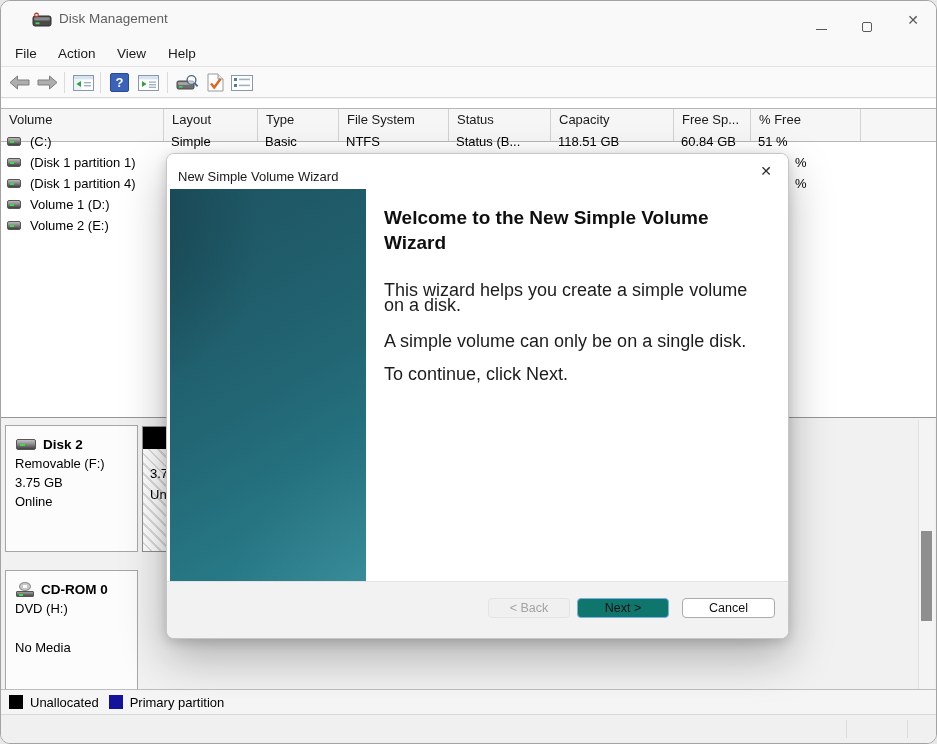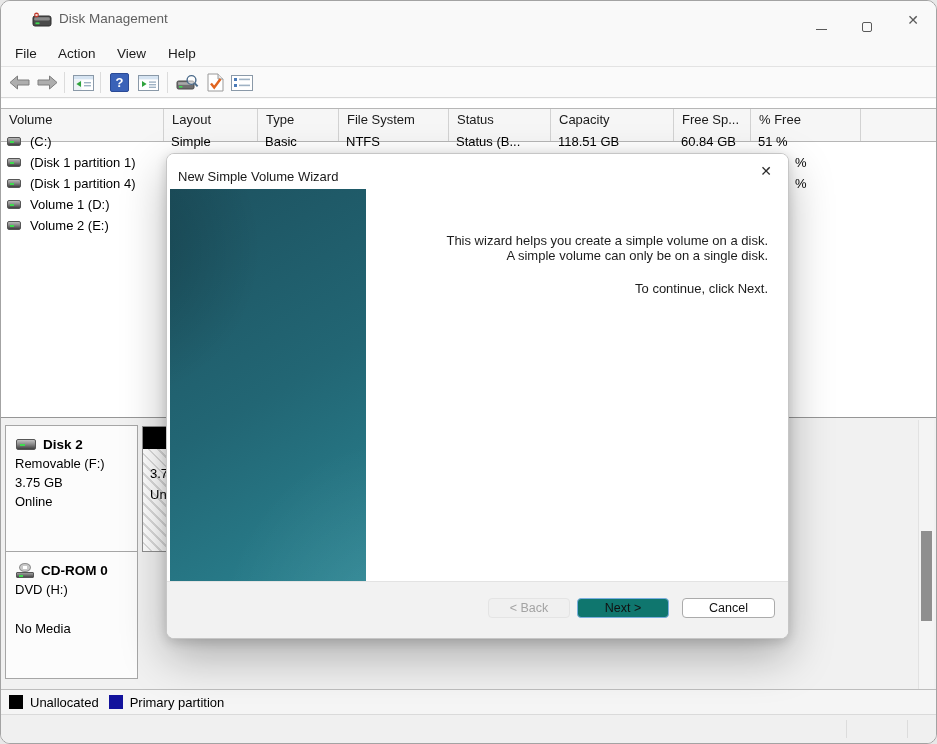--- a/index.html
+++ b/index.html
@@ -51,21 +51,21 @@
               background:linear-gradient(180deg,#b9b9b9 0%,#8a8a8a 45%,#3f3f3f 100%); border:1px solid #565656; }
   .drive-ic i { position:absolute; left:2px; top:3px; width:4px; height:2px; background:#3ddb4e; }
 
   
   .splitter { position:absolute; top:416px; left:0; right:0; height:3px; background:#f1f1f1; border-top:1px solid #969696; }
 
   
   .bottompane { position:absolute; top:419px; left:0; right:0; height:269px; background:#f1f1f1; }
   .gbox { position:absolute; left:4px; width:133px; background:#fcfcfc; border:1px solid #a6a6a6; }
   .disk2-box { top:5px; height:127px; }
-  .cdrom-box { top:131px; height:128px; }
+  .cdrom-box { top:150px; height:128px; }
   .gbox-title { display:flex; align-items:center; padding:11px 0 0 10px; }
   .gbox-title b { font-size:13.5px; color:#000; margin-left:7px; }
   .gline { font-size:13px; color:#000; padding-left:9px; margin-top:4px; white-space:nowrap; }
   .gline-gap { margin-top:24px; }
 
   .disk2-ic { position:relative; width:20px; height:11px; border-radius:2px;
               background:linear-gradient(180deg,#c2c2c2 0%,#8d8d8d 45%,#414141 100%); border:1px solid #565656; }
   .disk2-ic i { position:absolute; left:3px; top:4px; width:5px; height:2px; background:#3ddb4e; }
   .cd-ic { position:relative; width:18px; height:15px; }
   .cd-ic .disc { position:absolute; left:3px; top:0; width:12px; height:9px; border-radius:50%;
@@ -101,22 +101,22 @@
   .dlg-close { position:absolute; right:10px; top:5px; width:24px; height:24px; border:none; background:none;
                font-size:14px; color:#2b2b2b; cursor:pointer; }
   .dlg-body { position:absolute; top:34px; left:0; right:0; bottom:57px; background:#fff; }
   .dlg-image { position:absolute; left:3px; top:1px; bottom:0; width:196px;
                background:
                  radial-gradient(130% 70% at -25% 15%, rgba(0,0,0,0.20), rgba(0,0,0,0) 55%),
                  radial-gradient(150% 85% at 115% 115%, rgba(255,255,255,0.10), rgba(255,255,255,0) 60%),
                  linear-gradient(150deg,#1d5260 0%, #226674 52%, #2a8391 100%); }
   .dlg-content { position:absolute; left:199px; right:0; top:0; bottom:0; padding:17px 20px 0 18px; }
   .dlg-heading { font-size:19px; font-weight:700; line-height:25px; color:#0f0f0f; max-width:368px; }
-  .dlg-content p { font-size:13px; color:#1c1c1c; line-height:15px;text-align:right; }
-  .p1{margin-top:28px;} .p2{} .p3{margin-top:18px;}
+  .dlg-content p { font-size:18px; color:#1c1c1c; line-height:15px; }
+  .p1{margin-top:28px;} .p2{margin-top:21px;} .p3{margin-top:18px;}
   .dlg-footer { position:absolute; left:0; right:0; bottom:0; height:57px; background:#f2f2f2; border-top:1px solid #e3e3e3; }
   .wbtn { position:absolute; top:16px; height:20px; border-radius:4px; font-size:12.5px;
           font-family:"Liberation Sans", sans-serif; cursor:pointer; }
   .btn-back { left:321px; width:82px; background:#f0f0f0; border:1px solid #e4e4e4; color:#a3a3a3; }
   .btn-next { left:410px; width:92px; background:#0f766e; border:1px solid #79aede; color:#111; }
   .btn-cancel { left:515px; width:93px; background:#fff; border:1px solid #ababab; color:#111; }
 </style>
 </head>
 <body>
 
@@ -350,20 +350,21 @@
   </div>
 
   <div class="dialog">
     <div class="dlg-titlebar">
       <span class="dlg-title">New Simple Volume Wizard</span>
       <button class="dlg-close"><span>✕</span></button>
     </div>
     <div class="dlg-body">
       <div class="dlg-image"></div>
       <div class="dlg-content">
+        <div class="dlg-heading">Welcome to the New Simple Volume Wizard</div>
         <p class="p1">This wizard helps you create a simple volume on a disk.</p>
         <p class="p2">A simple volume can only be on a single disk.</p>
         <p class="p3">To continue, click Next.</p>
       </div>
     </div>
     <div class="dlg-footer">
       <button class="wbtn btn-back" disabled="">&lt; Back</button>
       <button class="wbtn btn-next">Next &gt;</button>
       <button class="wbtn btn-cancel">Cancel</button>
     </div>

